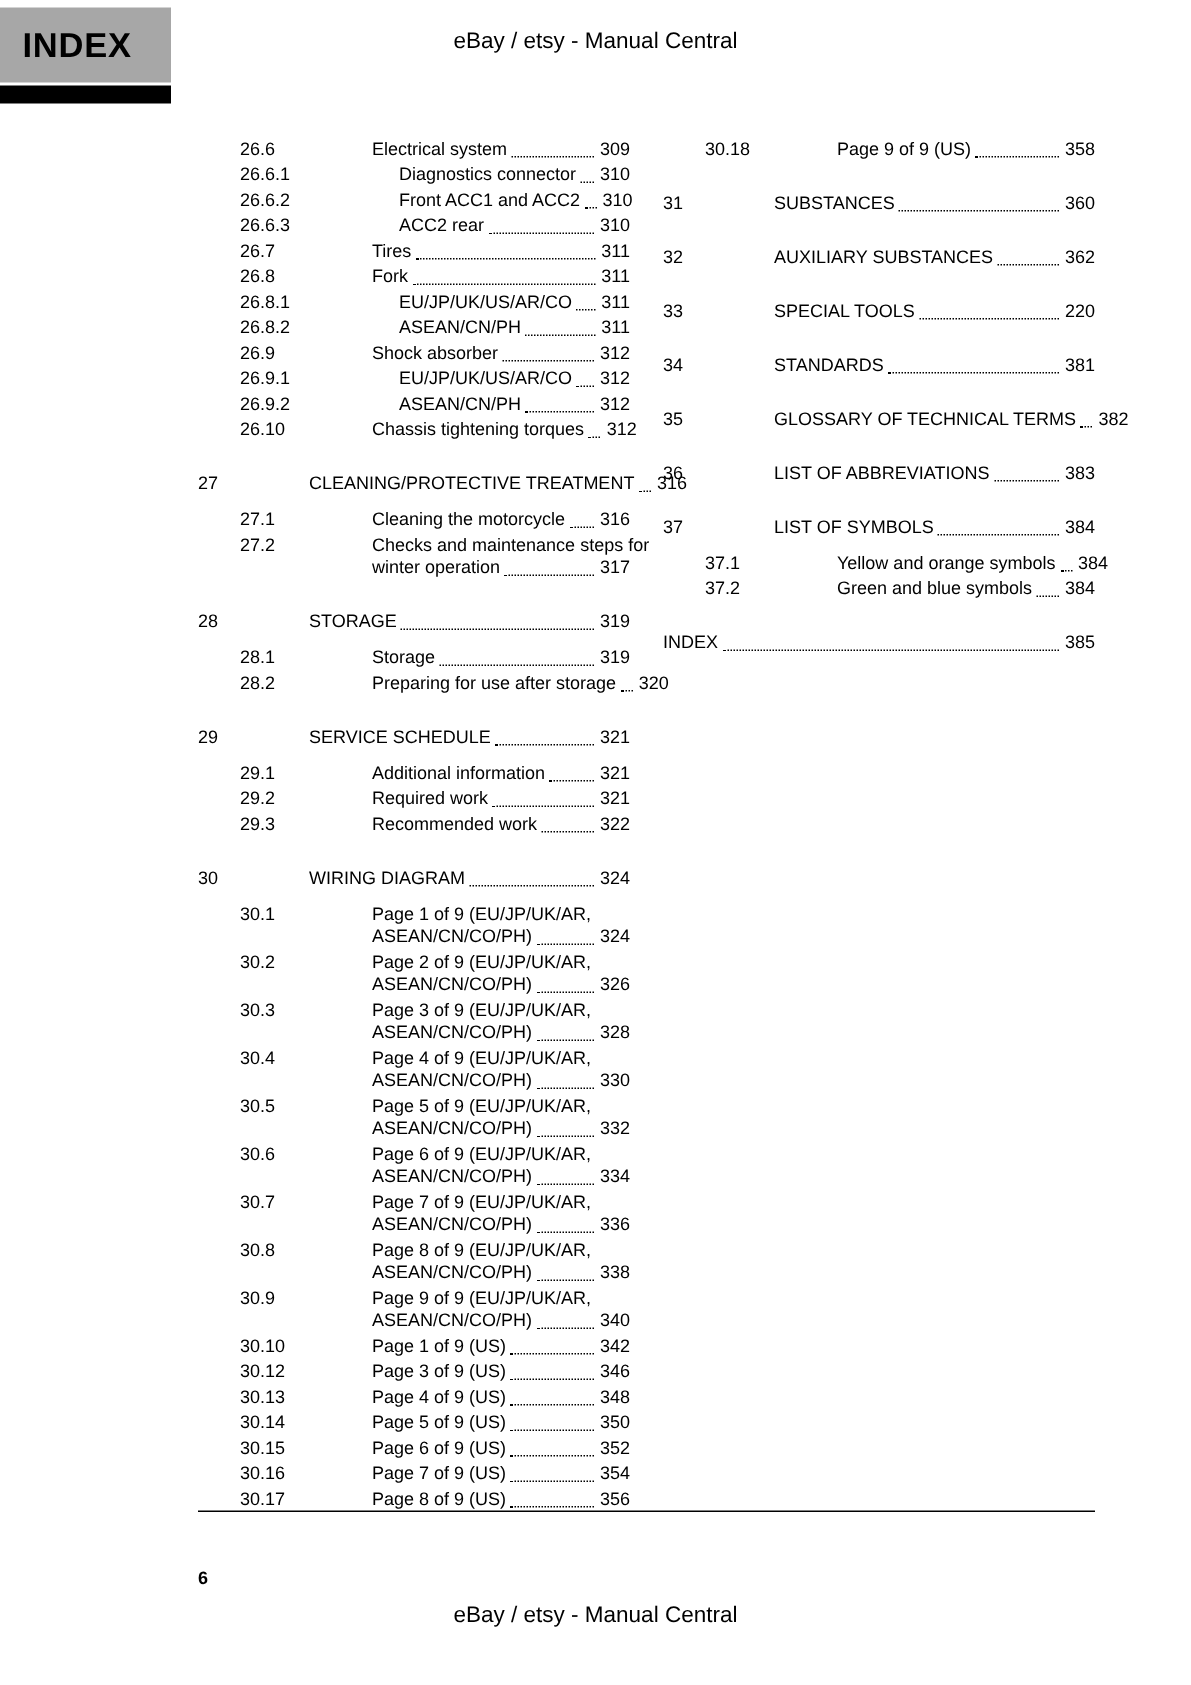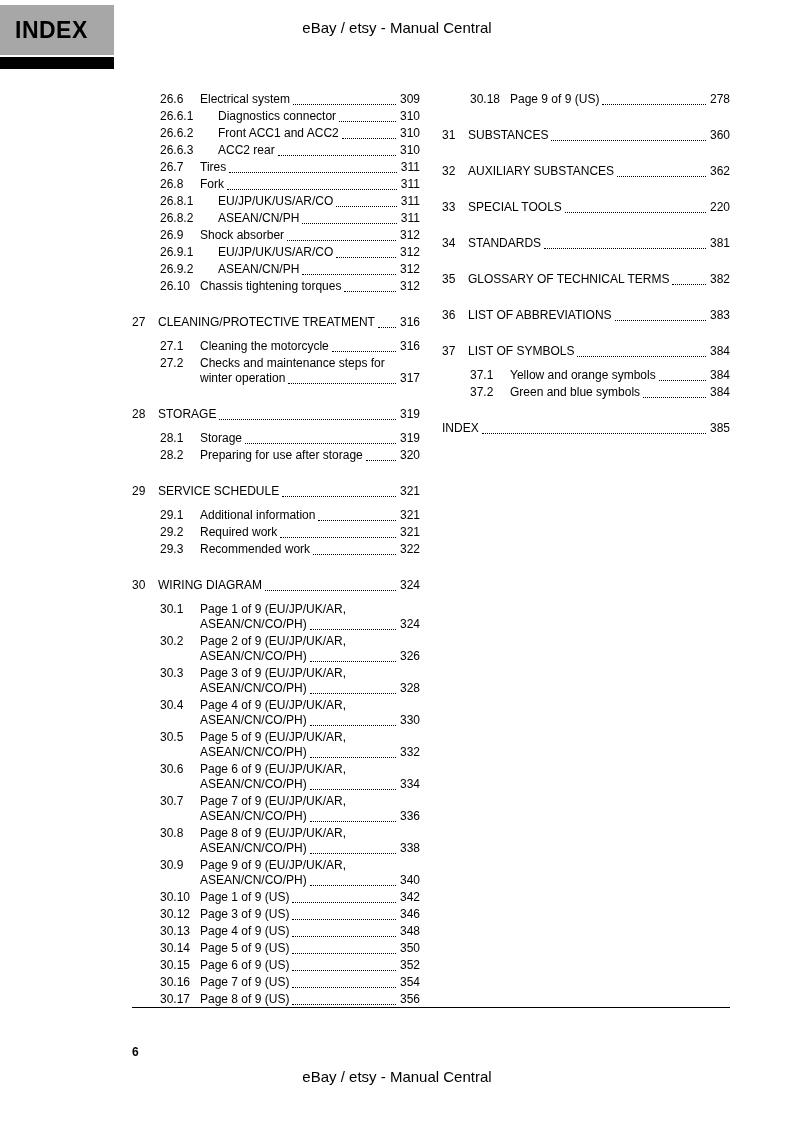--- a/index.html
+++ b/index.html
@@ -13,21 +13,21 @@
 
   
   .header-title{position:absolute;top:19px;left:0;right:0;text-align:center;font-size:15px;}
   .footer-rule{position:absolute;left:132px;top:1007px;width:598px;border-top:1px solid #000;}
   .footer-page{position:absolute;left:132px;top:1045px;font-size:12px;font-weight:bold;}
   .footer-title{position:absolute;left:0;right:0;top:1068px;text-align:center;font-size:15px;}
 
   
   .toc{position:absolute;top:92px;left:132px;display:flex;gap:22px;}
   .col{width:288px;}
-  .toc-row{display:flex;font-size:12px;line-height:15px;margin-bottom:2px;}
+  .toc-row{display:flex;font-size:12px;line-height:15px;margin-bottom:2px;gap:48px;}
   .toc-row.lvl0{margin-top:21px;margin-bottom:9px;}
   .num{flex:none;}
   .lvl0 .num{width:26px;}
   .lvl1{padding-left:28px;}
   .lvl1 .num{width:40px;}
   .lvl2{padding-left:28px;}
   .lvl2 .num{width:58px;}
   .body{flex:1;display:flex;flex-direction:column;min-width:0;}
   .line{display:flex;}
   .lbl{white-space:nowrap;}
@@ -469,21 +469,21 @@
           </span>
         </div>
       </div>
     <div class="col" id="col-right">
         <div class="toc-row lvl1">
           <span class="num">30.18</span>
           <span class="body">
             <span class="line">
               <span class="lbl">Page 9 of 9 (US)</span>
               <span class="leader"></span>
-              <span class="pg">278</span>
+              <span class="pg">358</span>
             </span>
           </span>
         </div>
         <div class="toc-row lvl0">
           <span class="num">31</span>
           <span class="body">
             <span class="line">
               <span class="lbl">SUBSTANCES</span>
               <span class="leader"></span>
               <span class="pg">360</span>

